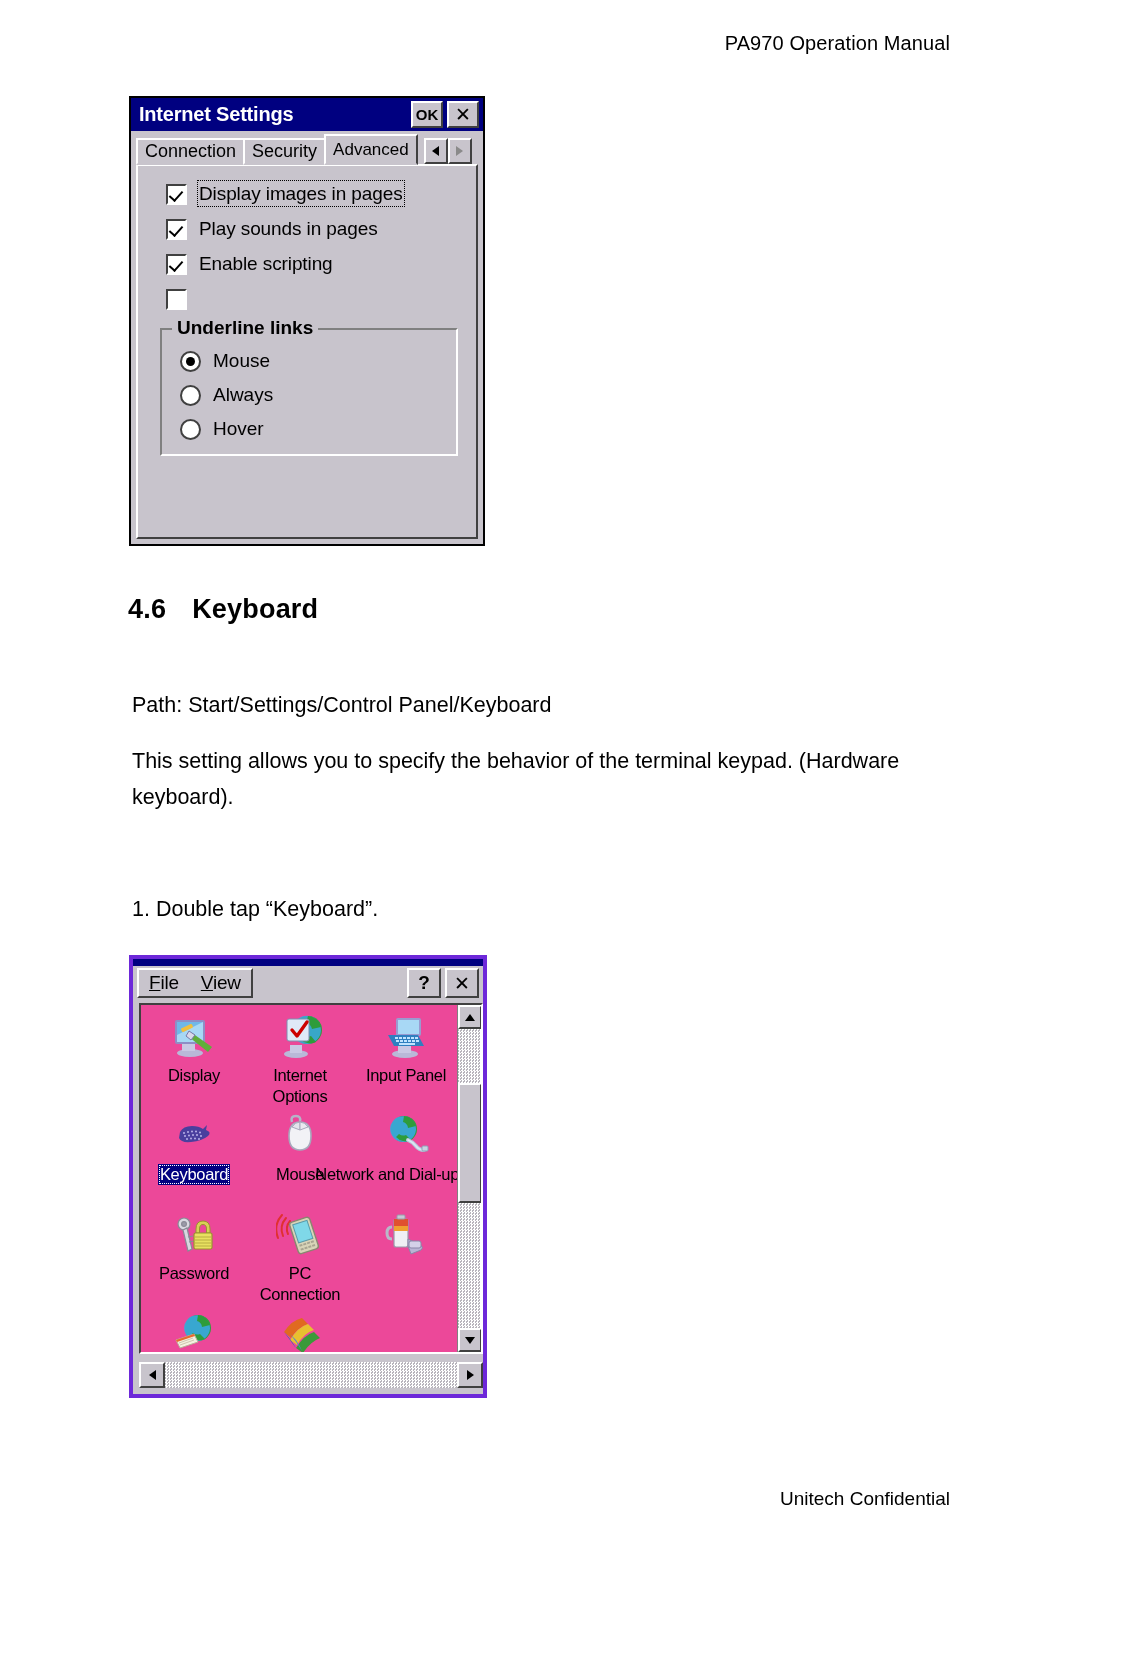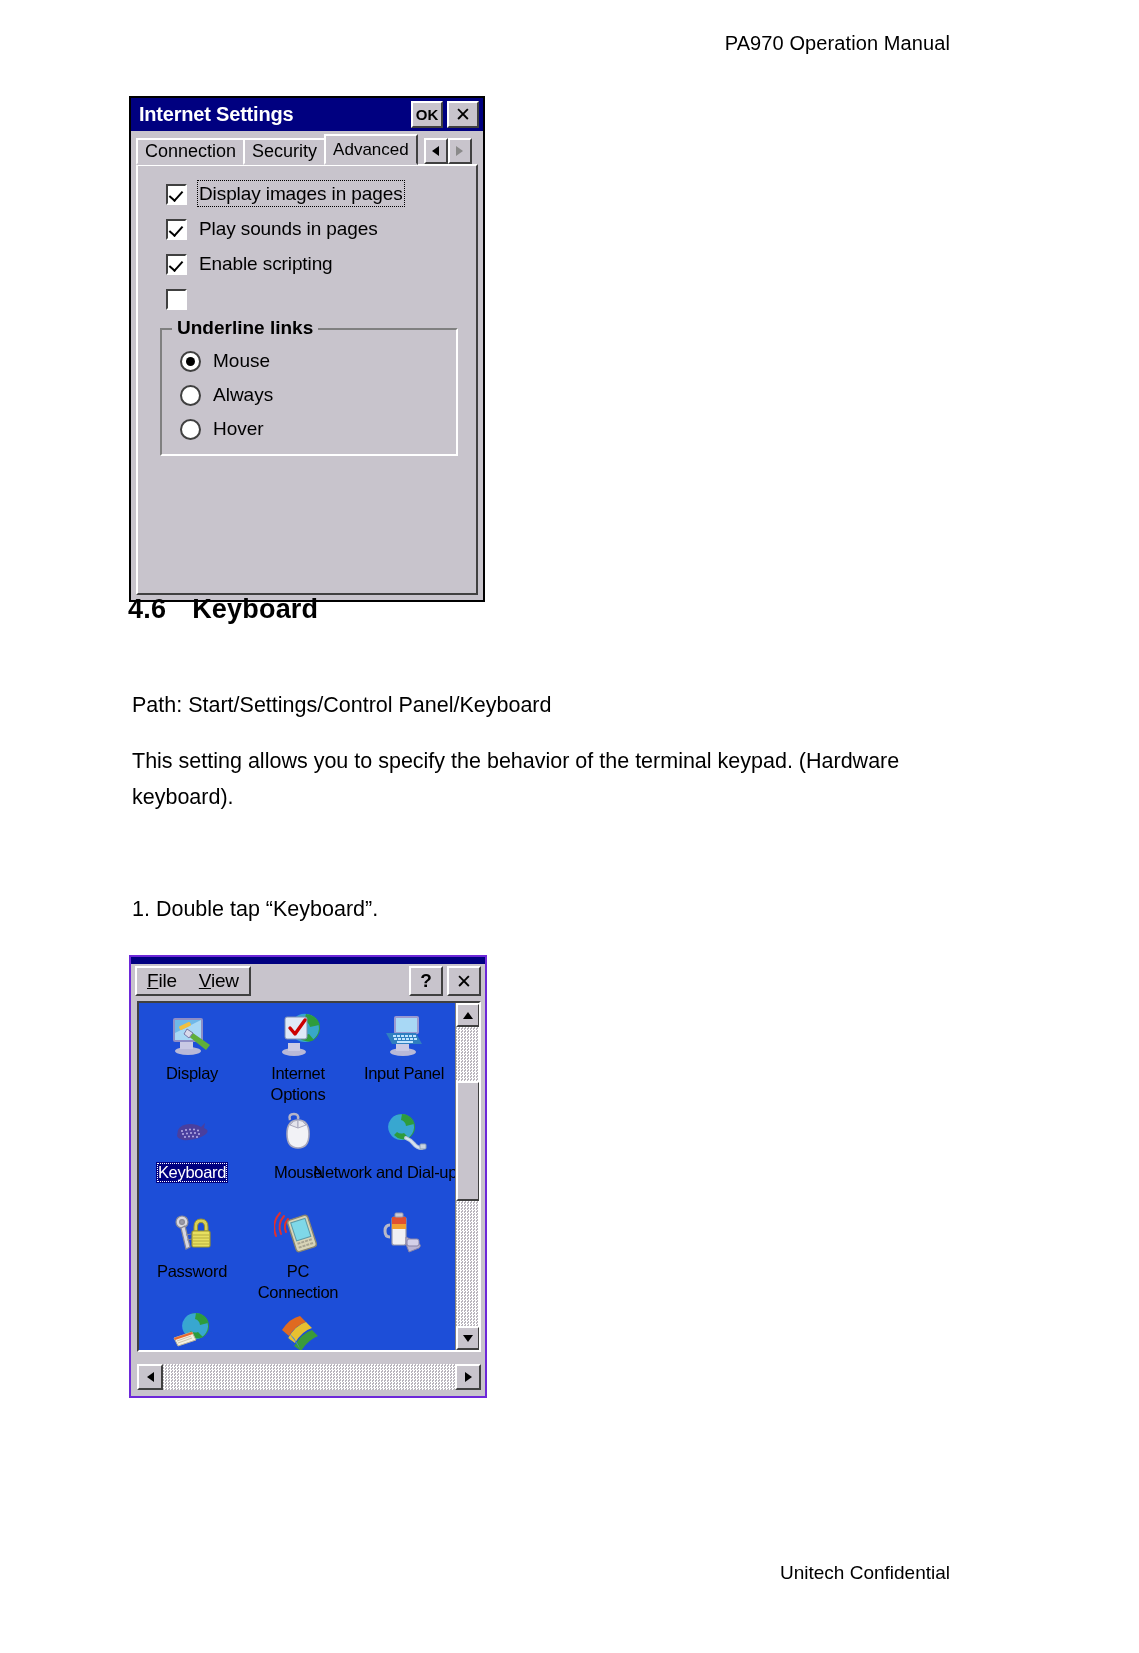--- a/index.html
+++ b/index.html
@@ -23,21 +23,21 @@
     right: 0;
     width: 1139px;
     text-align: right;
     padding-right: 189px;
     box-sizing: border-box;
     font-size: 20px;
     letter-spacing: 0.1px;
   }
   .page-footer {
     position: absolute;
-    top: 1562px;
+    top: 1488px;
     right: 0;
     width: 965px;
     text-align: right;
     padding-right: 189px;
     box-sizing: border-box;
     font-size: 19px;
   }
 
   
   .section-heading {
@@ -59,21 +59,21 @@
   .para-path  { top: 687px; }
   .para-desc  { top: 743px; width: 800px; }
   .para-step  { top: 891px; }
 
   
   .win1 {
     position: absolute;
     left: 129px;
     top: 96px;
     width: 356px;
-    height: 506px;
+    height: 450px;
     background: #c8c4cc;
     border: 2px solid #000000;
     box-sizing: border-box;
   }
   .w1-titlebar {
     height: 33px;
     background: #000080;
     display: flex;
     align-items: center;
     padding-left: 8px;
@@ -253,21 +253,21 @@
   .radio-label { font-size: 19px; }
 
   
   .win2 {
     position: absolute;
     left: 129px;
     top: 955px;
     width: 358px;
     height: 443px;
     background: #c8c4cc;
-    border: 2px solid #6d28d9;
+    border: 4px solid #6d28d9;
     box-sizing: border-box;
   }
   .w2-titlebar {
     height: 7px;
     background: #000080;
   }
   .w2-menurow {
     display: flex;
     align-items: center;
     height: 34px;
@@ -290,21 +290,21 @@
   }
   .menu-item:last-child { margin-right: 0; }
   .w2-spacer { flex: 1; }
 
   .w2-client {
     position: absolute;
     left: 6px;
     top: 44px;
     width: 344px;
     height: 351px;
-    background: #1d4ed8;
+    background: #ec4899;
     border: 2px solid;
     border-color: #404040 #ffffff #ffffff #404040;
     box-sizing: border-box;
     overflow: hidden;
   }
   .icon-grid {
     position: absolute;
     left: 0;
     top: 4px;
     width: 318px;

